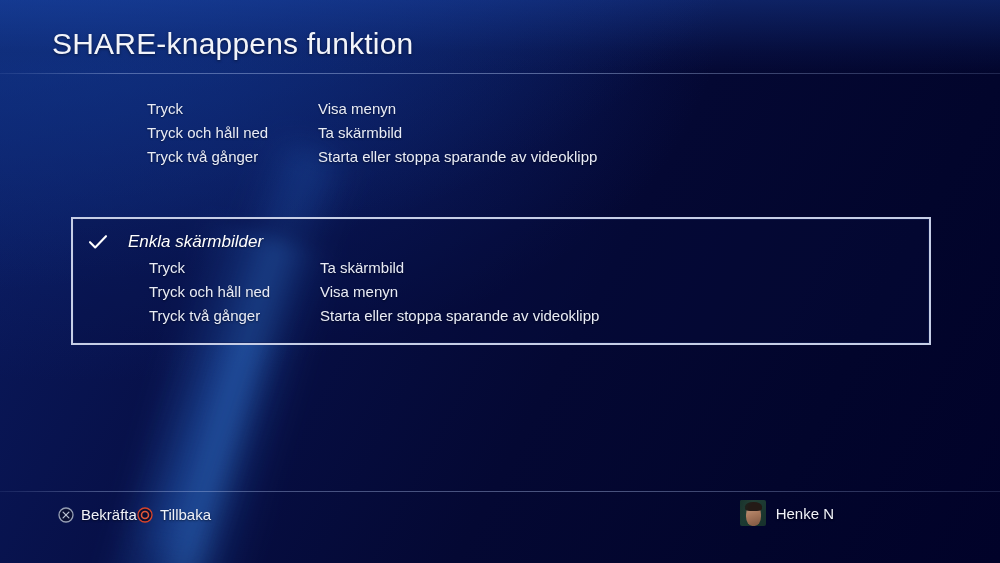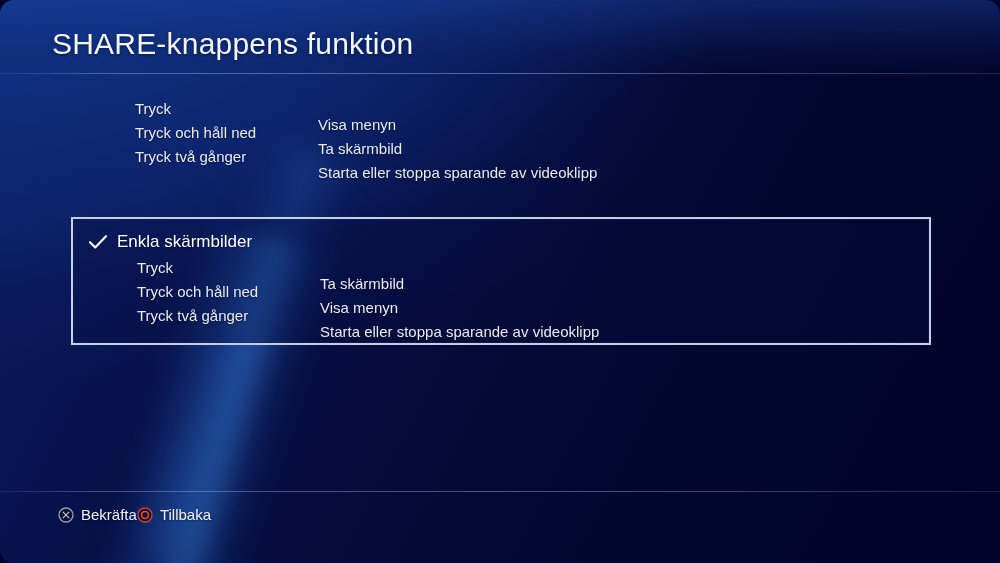--- a/index.html
+++ b/index.html
@@ -11,21 +11,20 @@
     background:#02032c;
   }
   #screen {
     position:relative;
     width:1000px; height:563px;
     overflow:hidden;
     background:
       radial-gradient(1400px 700px at -10% -25%, #123a8f 0%, rgba(18,58,143,0) 62%),
       radial-gradient(1100px 620px at 8% 4%, #0d2570 0%, rgba(13,37,112,0) 58%),
       linear-gradient(118deg, #0b1c62 0%, #071048 30%, #040833 58%, #02052c 80%, #010229 100%);
-    border-radius: 14px;
   }
 
   
   .swoosh {
     position:absolute;
     left:196px; top:238px;
     width:150px; height:420px;
     background:linear-gradient(to right, rgba(30,90,190,0.00) 0%, rgba(42,110,210,0.30) 38%, rgba(60,140,235,0.42) 55%, rgba(30,86,180,0.14) 78%, rgba(20,60,140,0.0) 100%);
     transform:rotate(16deg);
     transform-origin:top center;
@@ -86,38 +85,38 @@
     text-shadow:0 1px 2px rgba(0,0,0,0.45);
   }
   .rows { margin-top:4px; }
   .row {
     position:relative;
     height:24px;
     font-size:15px;
     color:#e9ecf6;
     text-shadow:0 1px 2px rgba(0,0,0,0.45);
   }
-  .row .k { position:absolute; left:0; top:0; white-space:nowrap; }
-  .row .v { position:absolute; left:183px; top:16px; white-space:nowrap; }
+  .row .k { position:absolute; left:12px; top:0; white-space:nowrap; }
+  .row .v { position:absolute; left:183px; top:0; white-space:nowrap; }
 
   
   #group-0 { top:96px; }
   #group-0 .opt-inner { padding:0 0 0 0; }
   #group-0 .opt-head { padding-left:44px; }
   #group-0 .rows { padding-left:64px; }
 
   
   #group-1 { top:217px; }
   #group-1 .opt-inner {
     border:2px solid #c6cee6;
     background:rgba(8,14,62,0.30);
     padding:10px 0 12px 0;
     box-shadow:0 0 0 1px rgba(20,34,90,0.5) inset;
   }
-  #group-1 .opt-head { padding-left:44px; }
+  #group-1 .opt-head { padding-left:55px;font-style:italic; }
   #group-1 .rows { padding-left:64px; }
 
   
   .hr-bottom {
     position:absolute; left:0; top:491px; width:1000px; height:1px;
     background:linear-gradient(to right, rgba(150,170,220,0.10) 0%, rgba(168,186,230,0.38) 10%, rgba(172,190,235,0.42) 60%, rgba(150,170,220,0.18) 100%);
   }
   .footer { position:absolute; left:0; top:492px; width:1000px; height:71px; }
   .hints { position:absolute; left:58px; top:14px; display:flex; align-items:center; }
   .hint { display:flex; align-items:center; gap:7px; }
@@ -239,16 +238,24 @@
           <svg width="16" height="16" viewBox="0 0 16 16">
             <circle cx="8" cy="8" r="7" fill="#0a0f33" stroke="#d9452a" stroke-width="1.3"></circle>
             <circle cx="8" cy="8" r="3.5" fill="none" stroke="#e2583a" stroke-width="1.6"></circle>
           </svg>
         </span>
         <span class="lbl">Tillbaka</span>
       </div>
 
     </div>
 
+    <div class="userbox">
+      <span class="avatar">
+        <span class="face"></span>
+        <span class="hair"></span>
+        <span class="shade"></span>
+      </span>
+      <span class="username">Henke N</span>
+    </div>
 
   </div>
 
 </div>
 
 </body></html>

